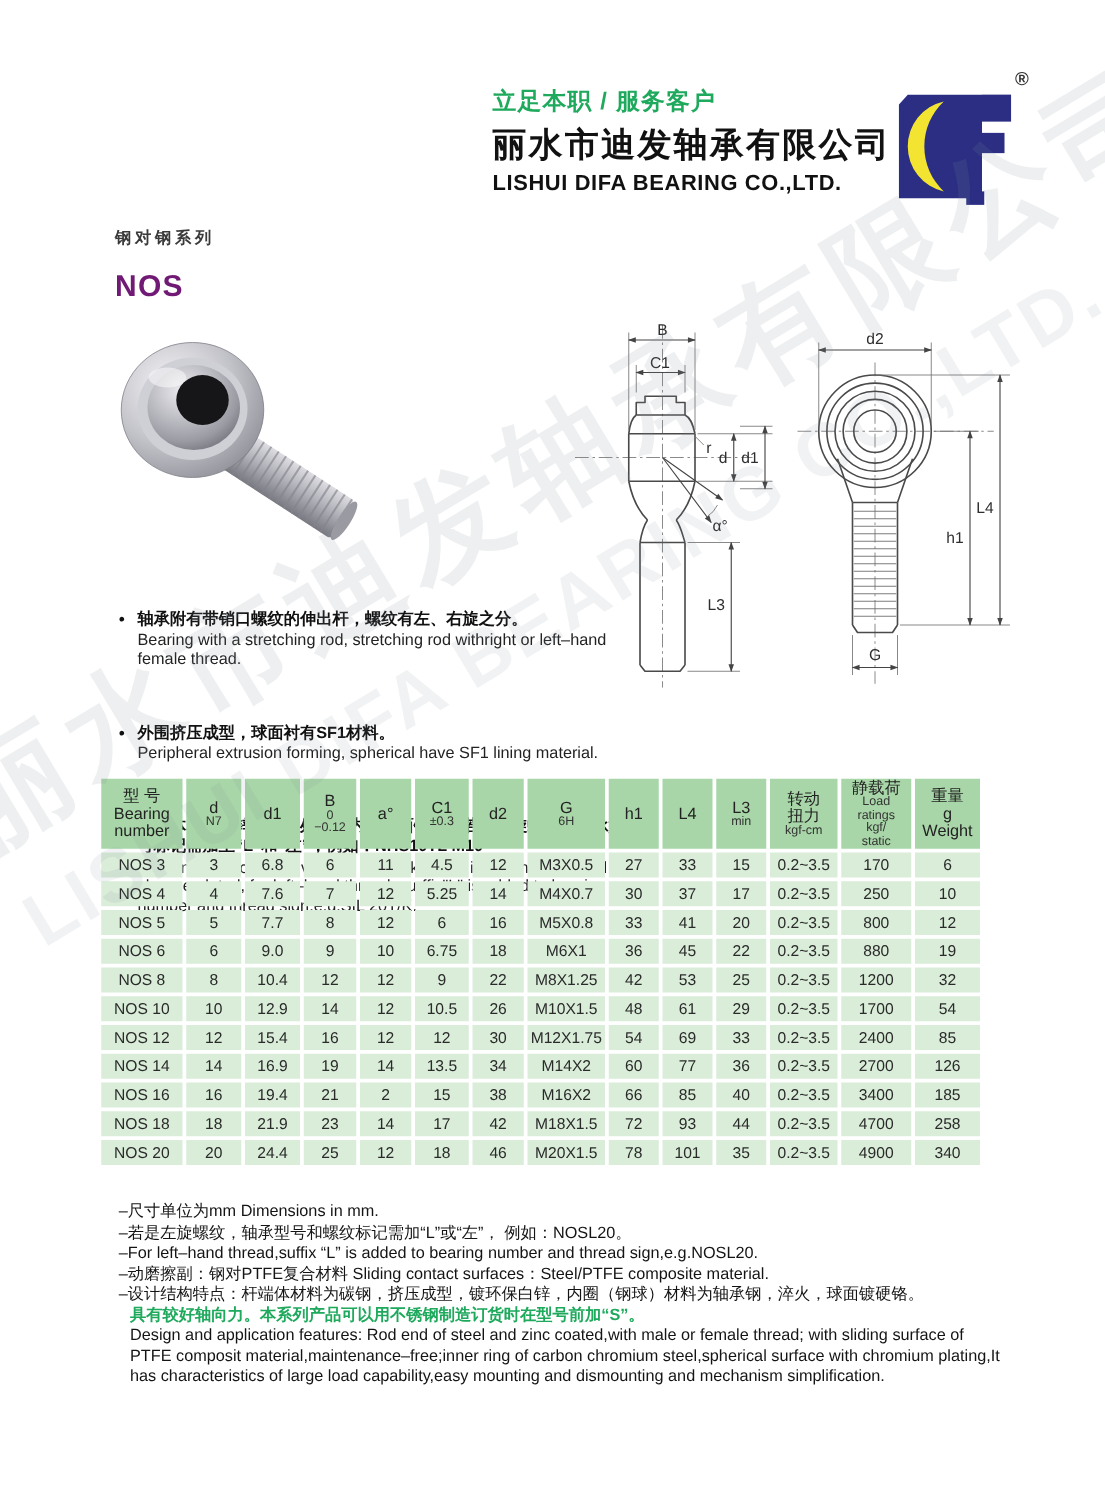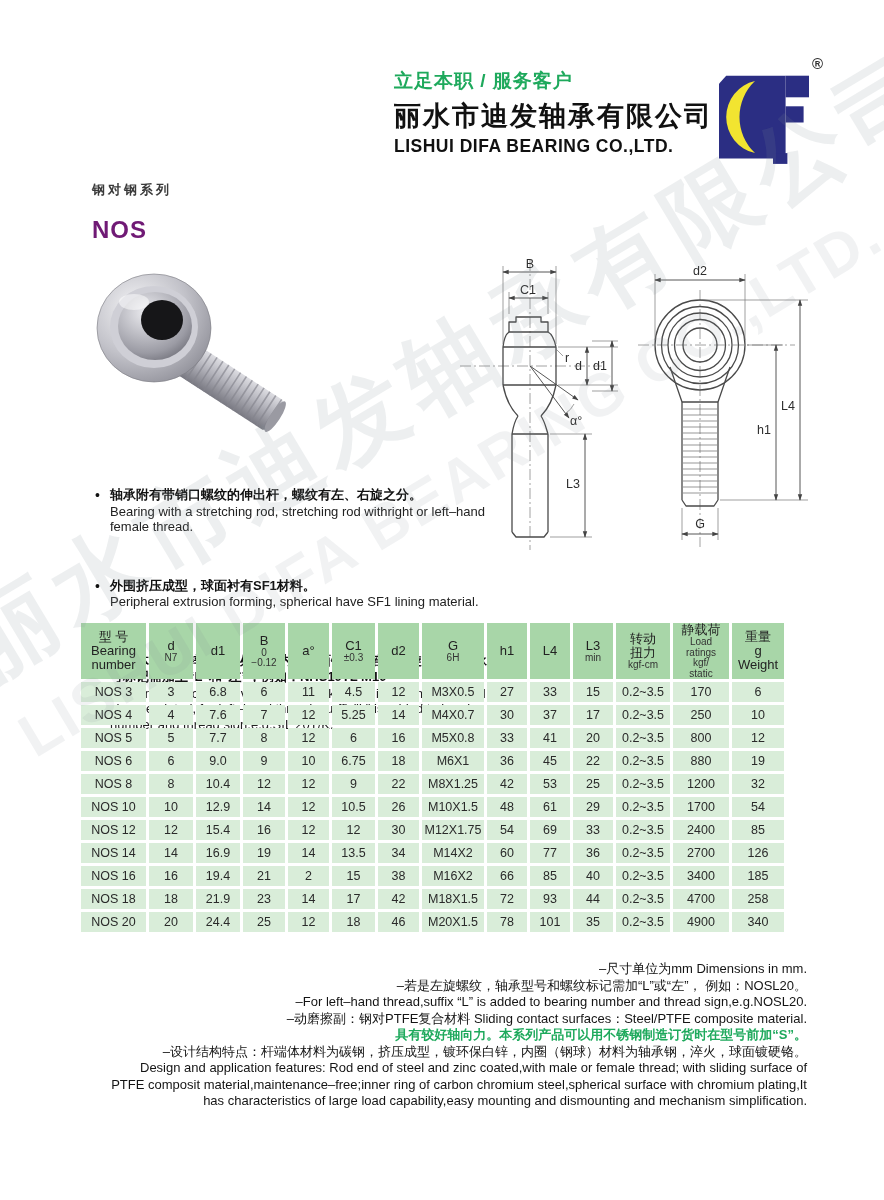--- a/index.html
+++ b/index.html
@@ -44,21 +44,21 @@
   
   .spec-wrap{position:absolute;left:78px;top:620px;z-index:2;}
   table.spec{border-collapse:separate;border-spacing:3px;table-layout:fixed;}
   .spec th{background:#a8d6a8;height:56px;vertical-align:middle;text-align:center;font-weight:normal;padding:0;}
   .spec td{background:#d9edd9;height:20px;text-align:center;font-size:12.5px;color:#2a2a2a;padding:0;}
   .hl{font-size:13px;line-height:14px;color:#222;}
   .hl.sm{font-size:10px;line-height:10.5px;color:#333;}
 
   
   .notes{position:absolute;left:95px;top:961px;width:712px;z-index:2;}
-  .note-line{font-size:13px;line-height:16.5px;color:#141414;font-weight:500;text-align:right;}
+  .note-line{font-size:13px;line-height:16.5px;color:#141414;font-weight:500;}
   .note-line.green{color:#1ea95c;font-weight:bold;}
   .note-line.indent{padding-left:9px;}
 </style>
 </head>
 <body>
 
 <div class="page">
 
   <div class="watermark">
     <span class="wm-cn">丽水市迪发轴承有限公司</span>
@@ -467,18 +467,18 @@
           </tr>
         </tbody>
     </table>
   </div>
 
   <div class="notes">
       <div class="note-line">–尺寸单位为mm   Dimensions in mm.</div>
       <div class="note-line">–若是左旋螺纹，轴承型号和螺纹标记需加“L”或“左”， 例如：NOSL20。</div>
       <div class="note-line">–For left–hand thread,suffix “L” is added to bearing number and thread sign,e.g.NOSL20.</div>
       <div class="note-line">–动磨擦副：钢对PTFE复合材料   Sliding contact surfaces：Steel/PTFE composite material.</div>
+      <div class="note-line">–设计结构特点：杆端体材料为碳钢，挤压成型，镀环保白锌，内圈（钢球）材料为轴承钢，淬火，球面镀硬铬。</div>
       <div class="note-line green indent">具有较好轴向力。本系列产品可以用不锈钢制造订货时在型号前加“S”。</div>
-      <div class="note-line">–设计结构特点：杆端体材料为碳钢，挤压成型，镀环保白锌，内圈（钢球）材料为轴承钢，淬火，球面镀硬铬。</div>
       <div class="note-line indent">Design and application features: Rod end of steel and zinc coated,with male or female thread; with sliding surface of PTFE composit material,maintenance–free;inner ring of carbon chromium steel,spherical surface with chromium plating,It has characteristics of large load capability,easy mounting and dismounting and mechanism simplification.</div>
     </div>
 
 </div>
 
 </body></html>

